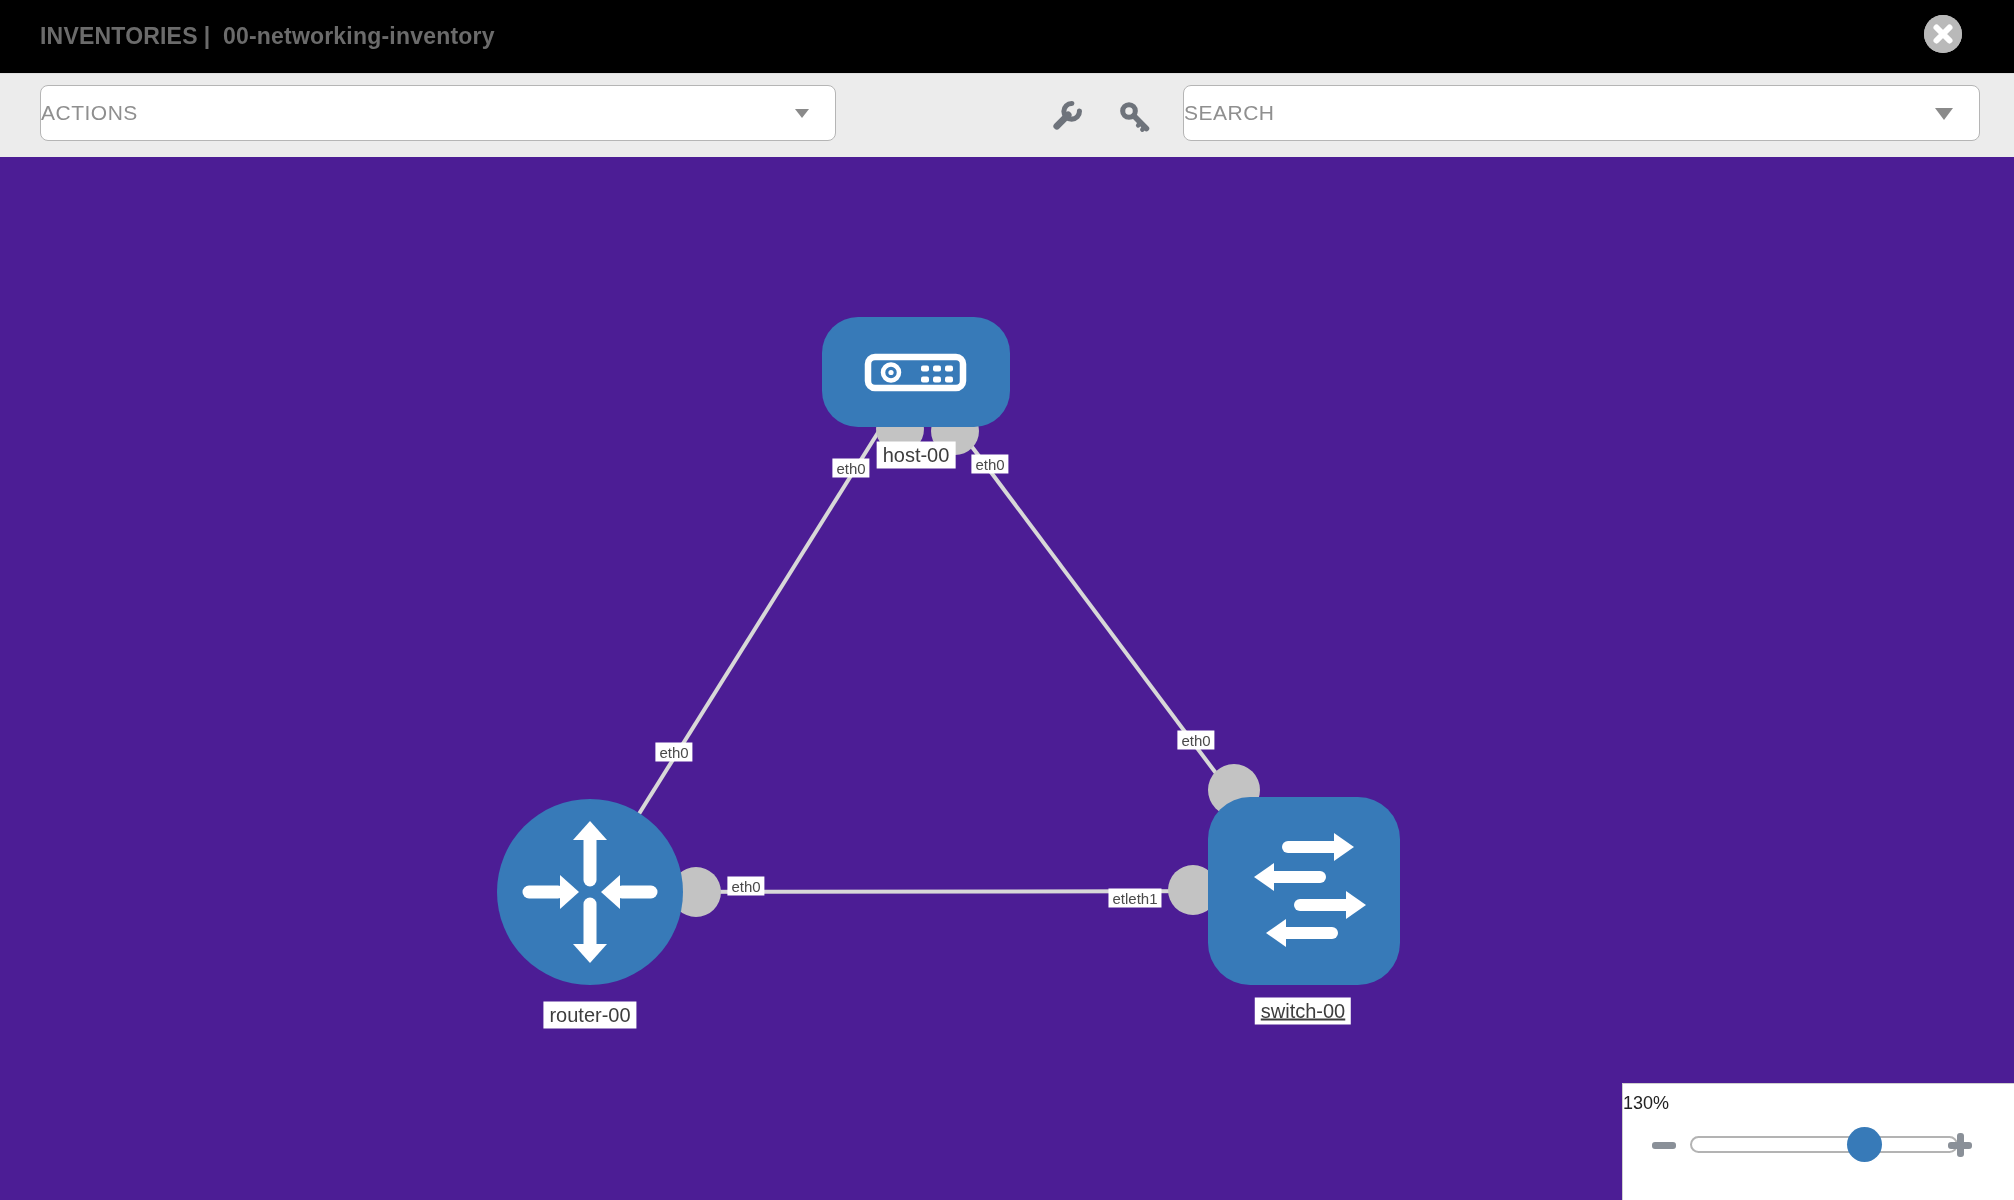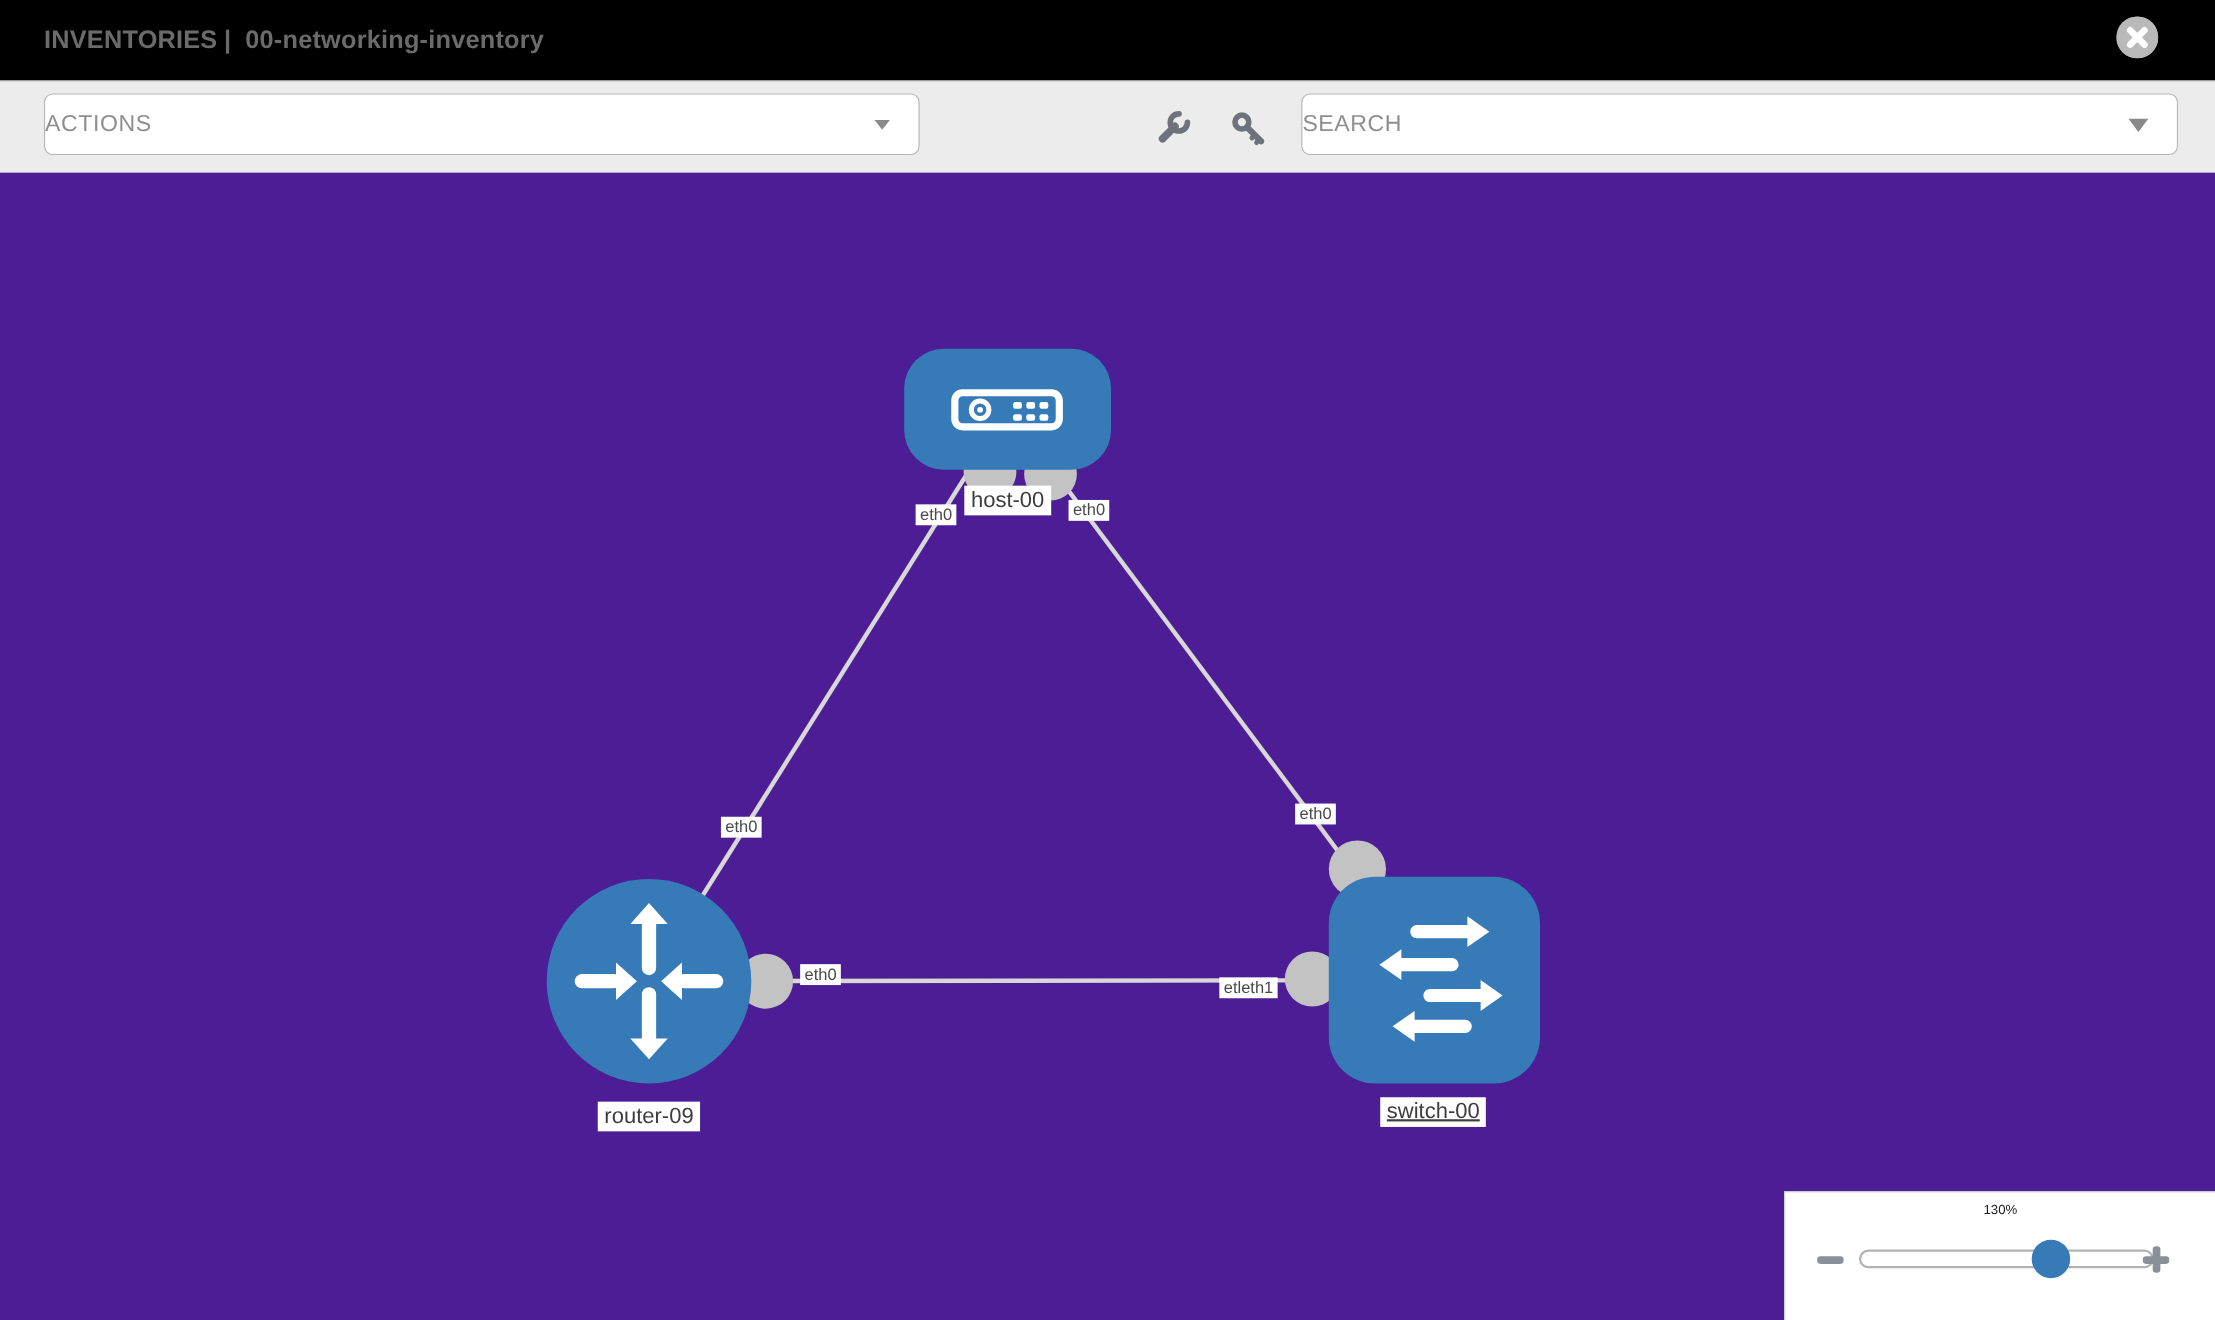--- a/index.html
+++ b/index.html
@@ -35,21 +35,21 @@
   #canvas{position:absolute;left:0;top:157px;width:2014px;height:1043px;background:#4c1d95;}
   #topo-svg{position:absolute;left:0;top:0;}
 
   .chip{position:absolute;transform:translate(-50%,-50%);background:#ffffff;white-space:nowrap;}
   .node-label{font-size:20px;color:#3d3d3d;padding:2px 6px;}
   .if-label{font-size:15px;color:#4a4a4a;padding:1px 4px;}
 
   
   #zoom-panel{position:absolute;left:1622px;top:926px;width:392px;height:117px;background:#fff;
               border-left:1px solid #cfcfcf;border-top:1px solid #cfcfcf;box-sizing:border-box;}
-  #zoom-level{position:absolute;left:0;top:9px;width:100%;text-align:center;font-size:12px;color:#222;}
+  #zoom-level{position:absolute;left:0;top:9px;width:100%;font-size:18px;color:#222;}
   .zoom-btn{position:absolute;top:44px;width:34px;height:34px;display:flex;align-items:center;
             justify-content:center;cursor:pointer;}
   #zoom-minus{left:24px;}
   #zoom-plus{left:320px;}
   .hbar{width:24px;height:7px;border-radius:3px;background:#8a9098;}
   .plus-wrap{position:relative;width:24px;height:24px;}
   .plus-wrap .h{position:absolute;left:0;top:8.5px;width:24px;height:7px;border-radius:3px;background:#8a9098;}
   .plus-wrap .v{position:absolute;left:8.5px;top:0;width:7px;height:24px;border-radius:3px;background:#8a9098;}
   #zoom-track{position:absolute;left:67px;top:52px;width:268px;height:17px;background:#fff;
               border:2px solid #b3b3b3;border-radius:11px;box-sizing:border-box;cursor:pointer;}
@@ -164,21 +164,21 @@
           <polygon points="1274,706 1274,734 1254,720" stroke="none"></polygon>
           <line x1="1300" y1="748" x2="1348" y2="748"></line>
           <polygon points="1346,734 1346,762 1366,748" stroke="none"></polygon>
           <line x1="1332" y1="776" x2="1284" y2="776"></line>
           <polygon points="1286,762 1286,790 1266,776" stroke="none"></polygon>
         </g>
       </g>
     </svg>
 
     <div class="chip node-label" style="left:916px;top:298px;">host-00</div>
-    <div class="chip node-label" style="left:590px;top:858px;">router-09</div>
+    <div class="chip node-label" style="left:590px;top:858px;">router-00</div>
     <div class="chip node-label" style="left:1303px;top:854px;text-decoration:underline;">switch-00</div>
 
     <div class="chip if-label" style="left:851px;top:311px;">eth0</div>
     <div class="chip if-label" style="left:674px;top:595px;">eth0</div>
     <div class="chip if-label" style="left:990px;top:307px;">eth0</div>
     <div class="chip if-label" style="left:1196px;top:583px;">eth0</div>
     <div class="chip if-label" style="left:746px;top:729px;">eth0</div>
     <div class="chip if-label" style="left:1135px;top:741px;">etleth1</div>
 
     <div id="zoom-panel">

